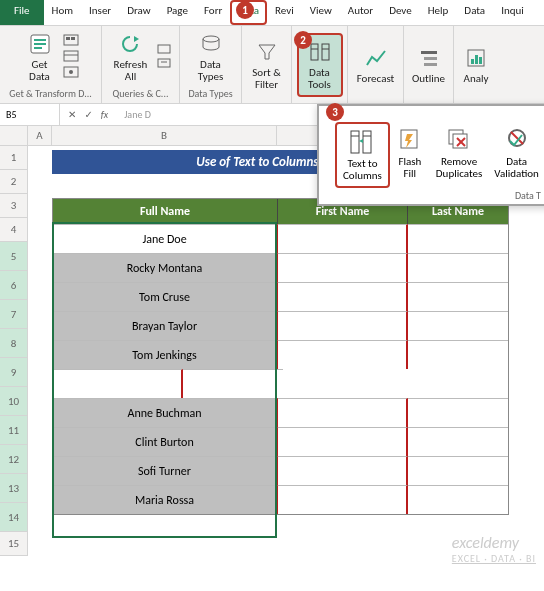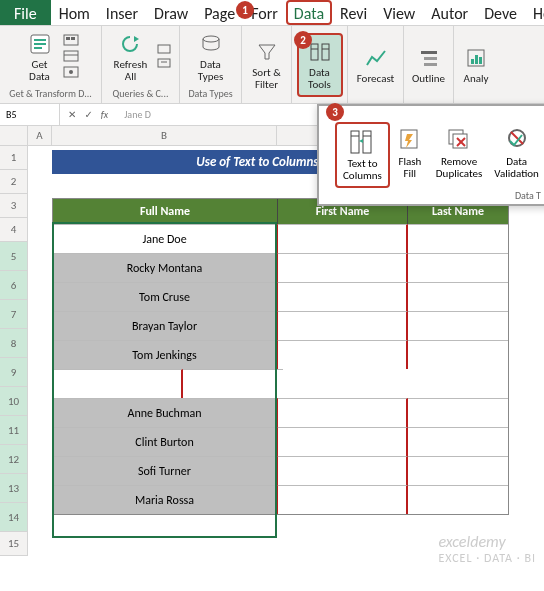--- a/index.html
+++ b/index.html
@@ -1,19 +1,19 @@
 <!DOCTYPE html>
 <html><head>
 <meta charset="utf-8">
 <style>
 * { box-sizing: border-box; margin: 0; padding: 0; font-family: 'Segoe UI', Calibri, Arial, sans-serif; }
 body { background: #fff; width: 544px; height: 591px; overflow: hidden; position: relative; font-size: 12px; }
 
 .tabstrip { display: flex; height: 26px; background: #fff; border-bottom: 1px solid #d4d4d4; }
-.tab { padding: 4px 8px; font-size: 16px; cursor: pointer; color: #222; }
+.tab { padding: 4px 8px; font-size: 11px; cursor: pointer; color: #222; }
 .tab.file { background: #217346; color: #fff; padding: 4px 14px; }
 .tab.active { border-bottom: 2px solid #217346; color: #217346; font-weight: 500; }
 .tab.data-callout { border: 2px solid #c0392b; border-radius: 4px; padding: 2px 6px; position: relative; }
 
 .badge { position: absolute; width: 18px; height: 18px; border-radius: 50%; background: #c0392b; color: #fff; font-size: 11px; font-weight: bold; display: flex; align-items: center; justify-content: center; z-index: 10; }
 .badge1 { top: 1px; left: 236px; }
 .badge2 { top: 31px; left: 294px; }
 .badge3 { top: 103px; left: 326px; }
 
 .ribbon { display: flex; height: 78px; background: #f3f2f1; border-bottom: 1px solid #d4d4d4; }
@@ -57,21 +57,21 @@
 .c1 { width: 225px; } .c2 { width: 130px; } .c3 { width: 100px; }
 .dcell.selected { background: #bfbfbf; }
 .dcell.selfirst { background: #fff; }
 .selbox { position: absolute; top: 72px; left: 52px; width: 225px; height: 316px; border: 2px solid #217346; pointer-events: none; z-index: 2; top: 96px; }
 
 .rownums { position: absolute; top: 0; left: 0; }
 .rn { height: 24px; }
 .rn.tall { height: 29px; }
 
 .watermark { position: absolute; right: 8px; bottom: 26px; color: #ccc; font-size: 16px; font-family: Georgia, serif; font-style: italic; }
-.watermark .sub { font-size: 12px; letter-spacing: 1px; display:block; font-style:normal; }
+.watermark .sub { font-size: 10px; letter-spacing: 1px; display:block; font-style:normal;text-decoration:underline; }
 
 svg { display:block; }
 </style>
 </head>
 <body>
 
 <div class="badge badge1">1</div>
 <div class="badge badge2">2</div>
 <div class="badge badge3">3</div>
 

